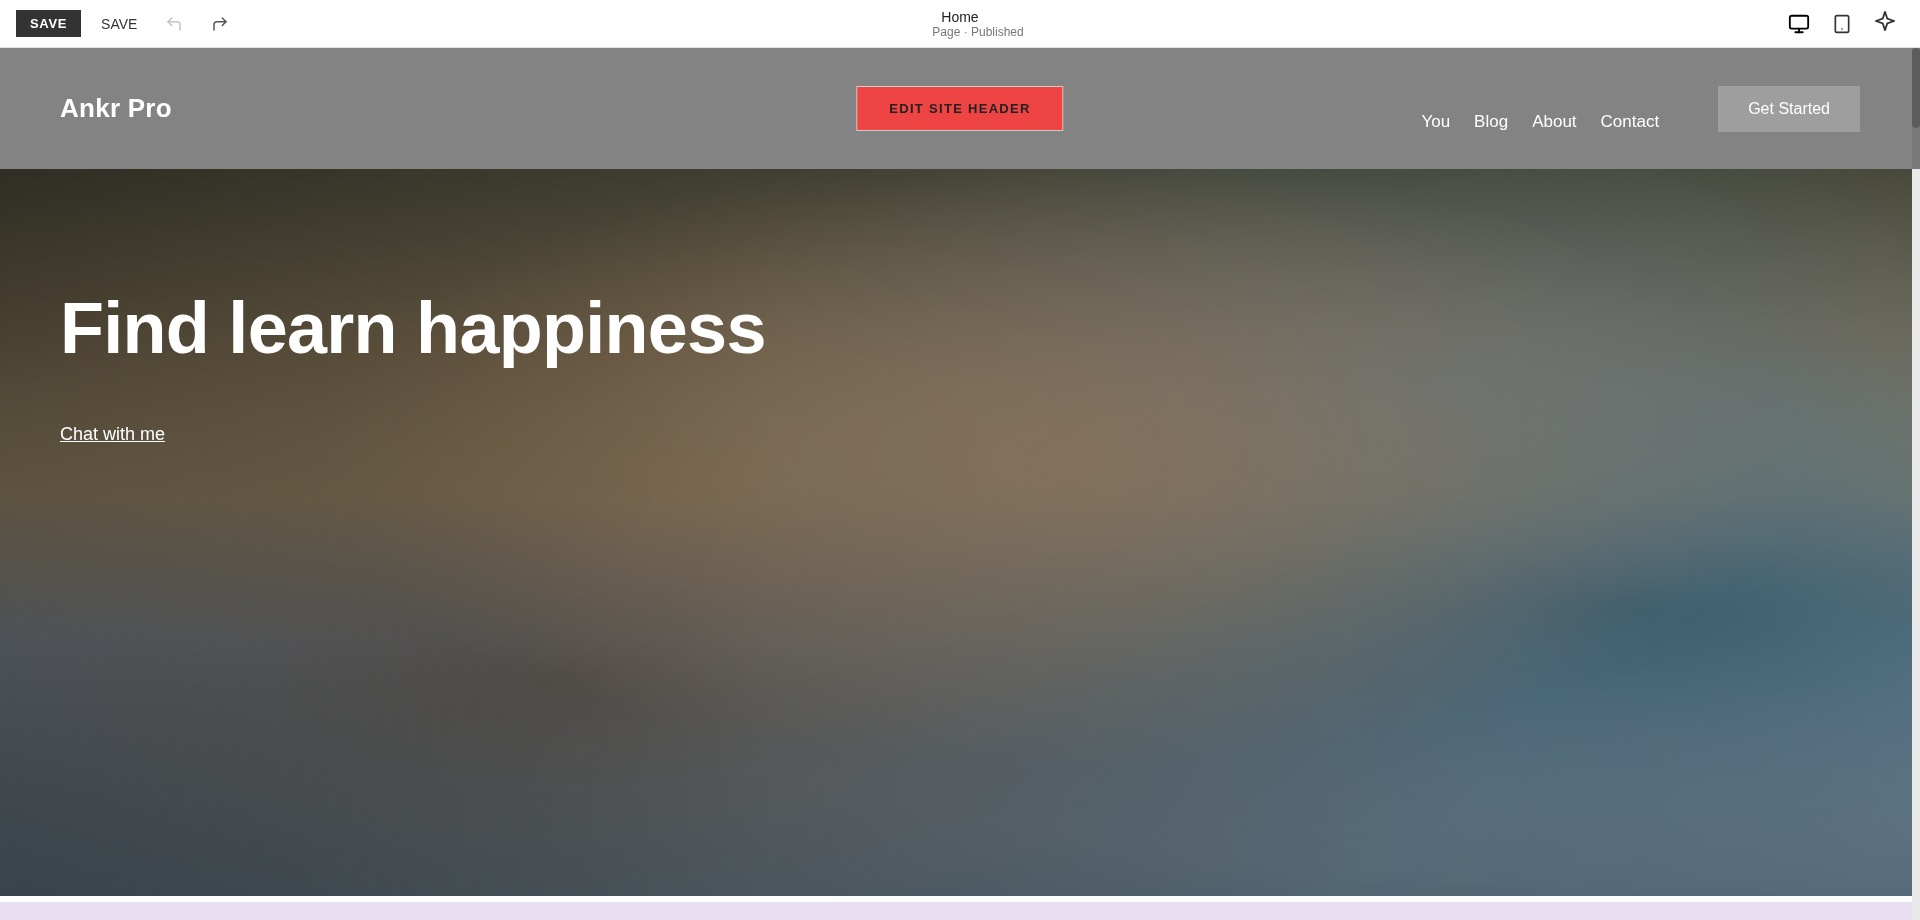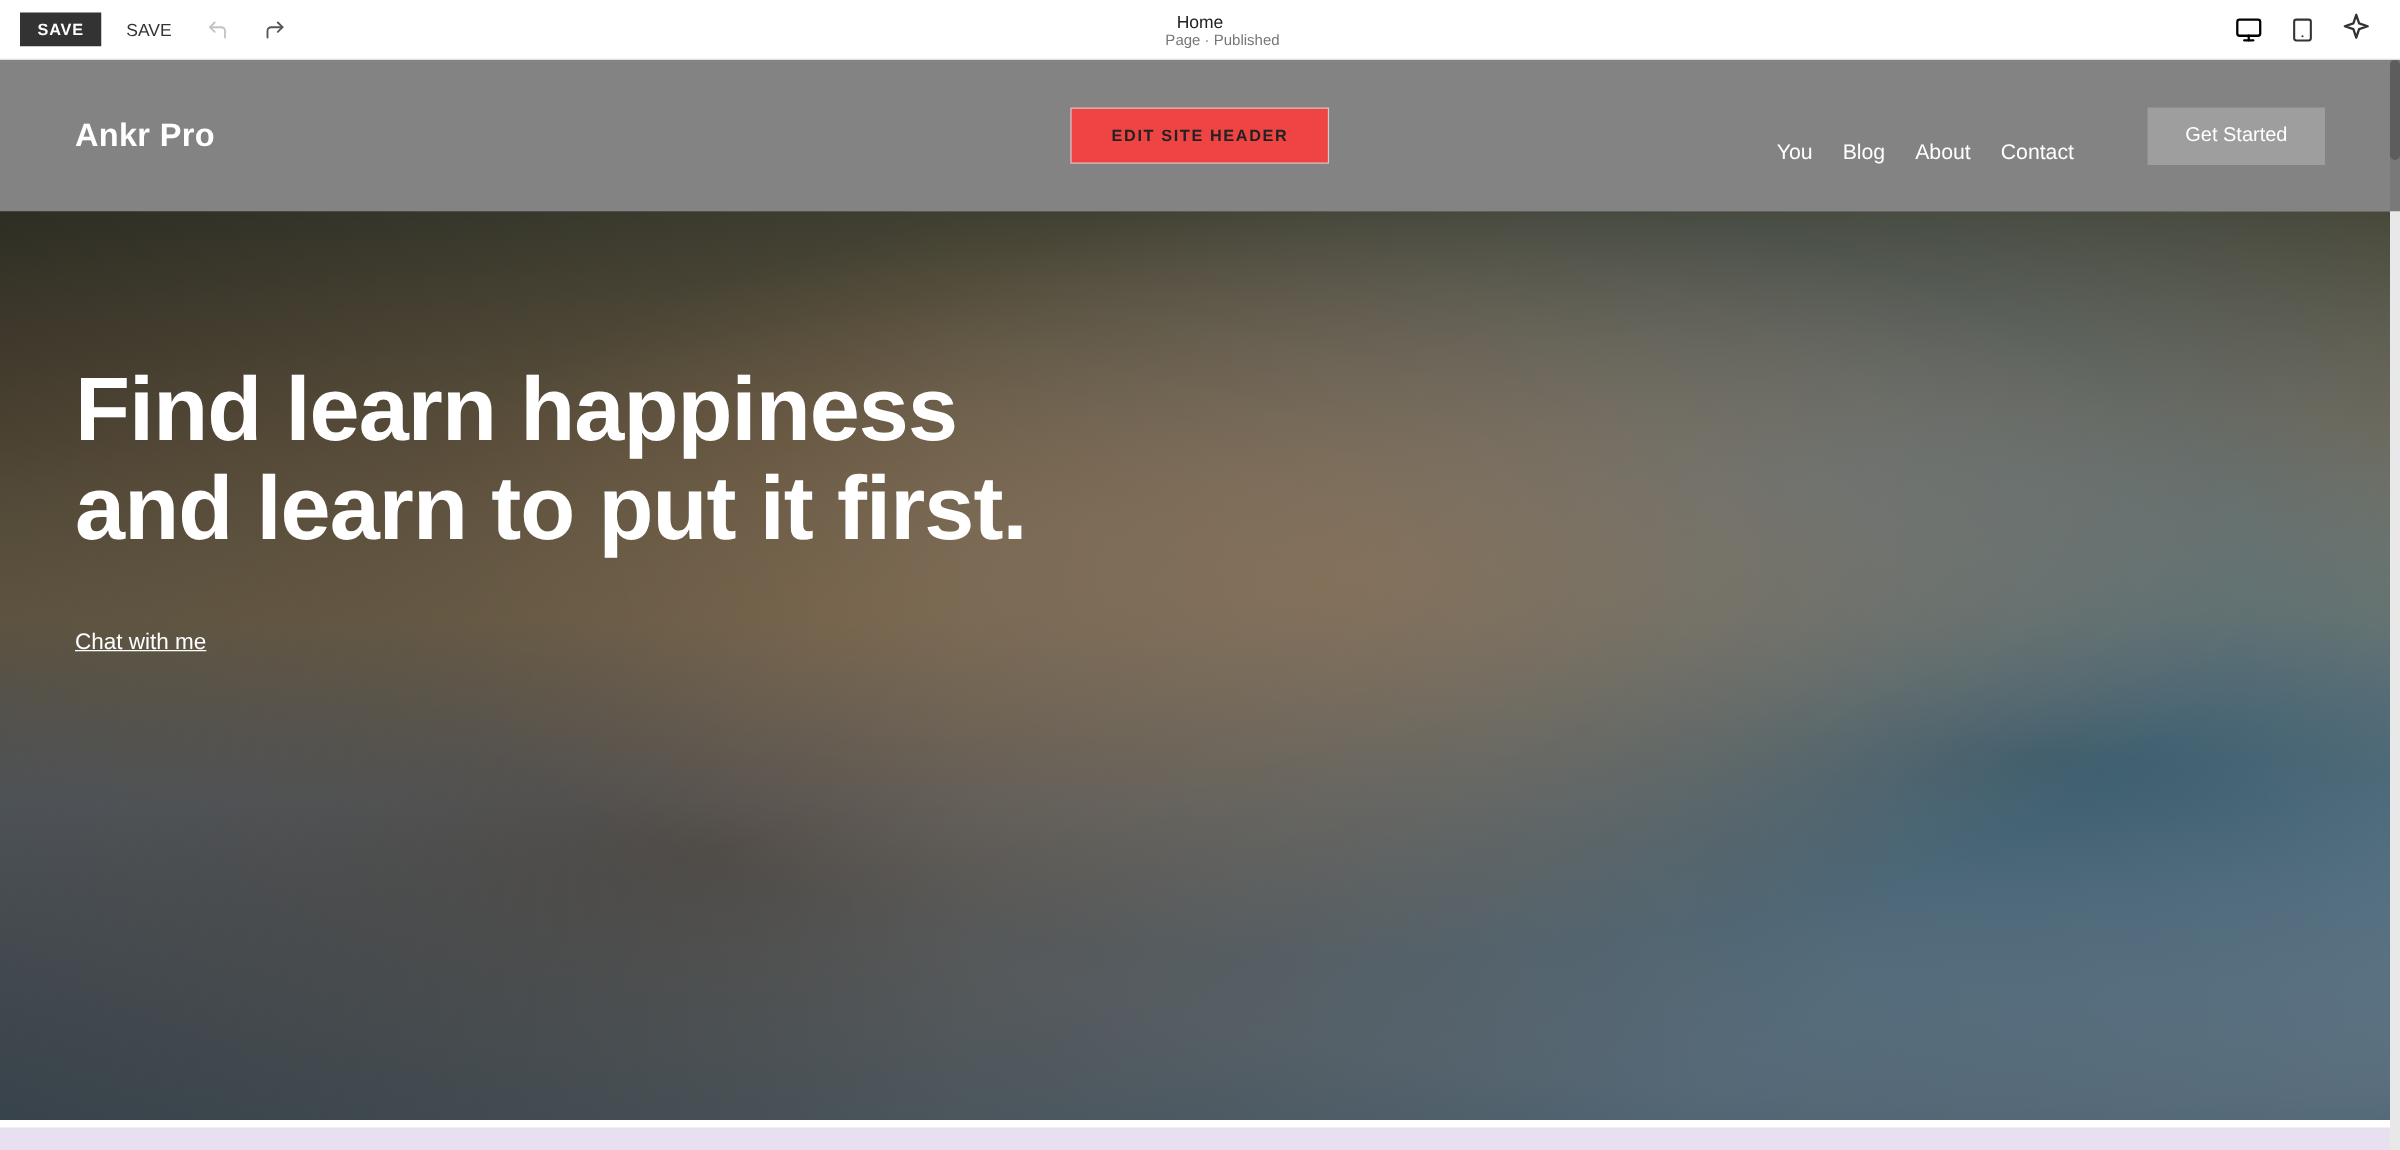--- a/index.html
+++ b/index.html
@@ -314,21 +314,20 @@
     </nav>
   </div>
 
   <div id="hero-section">
     <div id="hero-bg"></div>
     <div id="hero-photo"></div>
     <div id="hero-overlay"></div>
     <div id="hero-content">
       <h1 id="hero-headline">
         <span>Find learn happiness</span><br>
-        <span>and learn to put it first.</span>
       </h1>
       <div id="hero-cta">
         <a>Chat with me</a>
       </div>
     </div>
   </div>
 
   <div id="bottom-hint"></div>
 </div>
 

